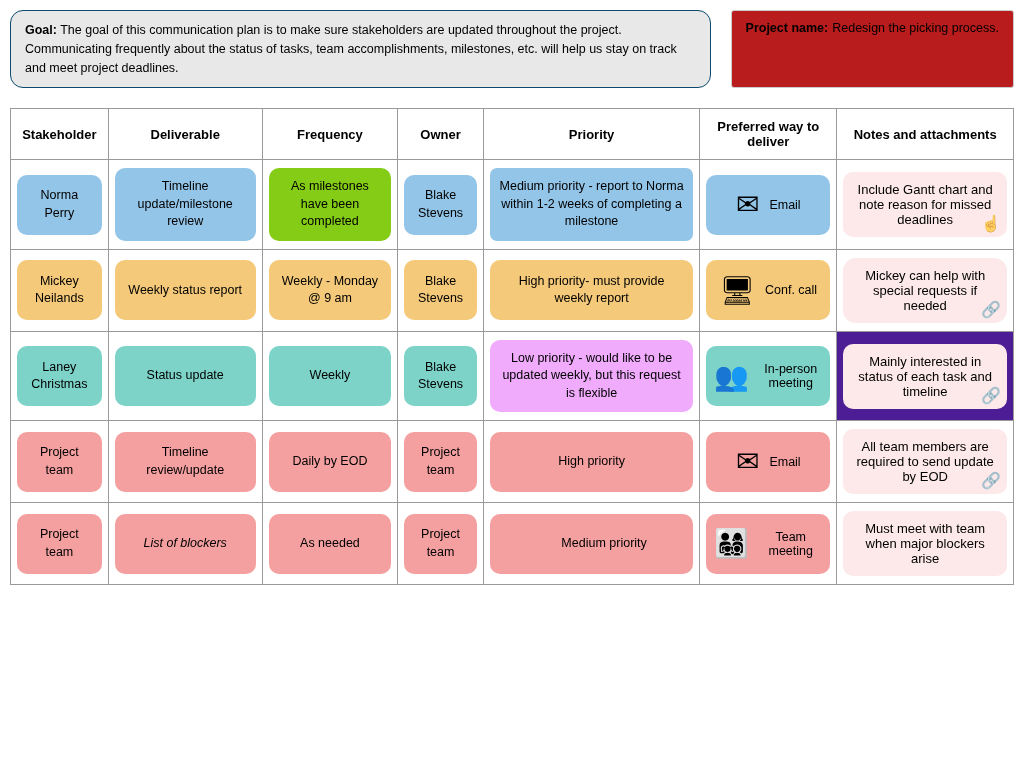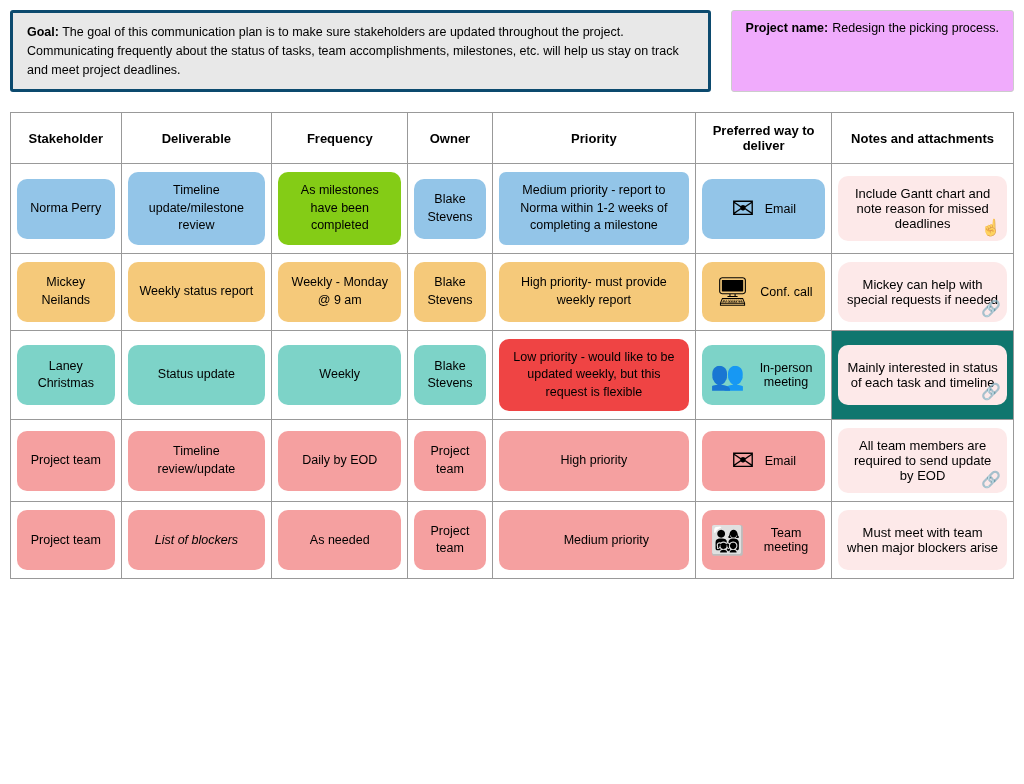--- a/index.html
+++ b/index.html
@@ -10,31 +10,31 @@
       padding: 10px;
     }
     .header-section {
       display: flex;
       gap: 20px;
       margin-bottom: 20px;
     }
     .goal-box {
       flex: 1;
       background: #e8e8e8;
-      border: 3px solid #0c4a6e;
+      border: 1px solid #0c4a6e;
       padding: 10px 14px;
       font-size: 12.5px;
       line-height: 1.5;
-      border-radius: 3px;
+      border-radius: 13px;
     }
     .goal-box .goal-label {
       font-weight: bold;
     }
     .project-name-box {
-      background: #f0abfc;
+      background: #b91c1c;
       border: 1px solid #ccc;
       padding: 10px 14px;
       font-size: 12.5px;
       border-radius: 3px;
       min-width: 260px;
       display: flex;
       align-items: flex-start;
     }
     .project-name-box .pn-label {
       font-weight: bold;
@@ -46,21 +46,21 @@
       border: 1.5px solid #999;
       border-collapse: collapse;
     }
     table {
       width: 100%;
       border-collapse: collapse;
     }
     th {
       background: #fff;
       border: 1.5px solid #999;
-      padding: 10px 15px;
+      padding: 10px 2px;
       text-align: center;
       font-weight: bold;
       font-size: 13px;
       vertical-align: middle;
     }
     td {
       border: 1.5px solid #999;
       padding: 8px 6px;
       vertical-align: middle;
       text-align: center;
@@ -202,29 +202,29 @@
     <td>
       <div class="cell-card" style="background:#7dd3c8;">Status update</div>
     </td>
     <td>
       <div class="cell-card" style="background:#7dd3c8;">Weekly</div>
     </td>
     <td>
       <div class="cell-card" style="background:#7dd3c8;">Blake Stevens</div>
     </td>
     <td>
-      <div class="cell-card" style="background:#ef4444;text-align:center;">Low priority - would like to be updated weekly, but this request is flexible</div>
+      <div class="cell-card" style="background:#f0abfc;text-align:center;">Low priority - would like to be updated weekly, but this request is flexible</div>
     </td>
     <td>
       <div class="deliver-cell" style="background:#7dd3c8; border-radius:10px;">
         <span style="font-size:28px;">👥</span>
         <span>In-person meeting</span>
       </div>
     </td>
-    <td style="background:#0f766e;">
+    <td style="background:#4c1d95;">
       <div class="notes-inner">
         <span>Mainly interested in status of each task and timeline</span>
         <span class="note-icon">🔗</span>
       </div>
     </td>
   </tr>
       <tr class="row-4">
     <td>
       <div class="cell-card" style="background:#f5a0a0;">Project team</div>
     </td>

